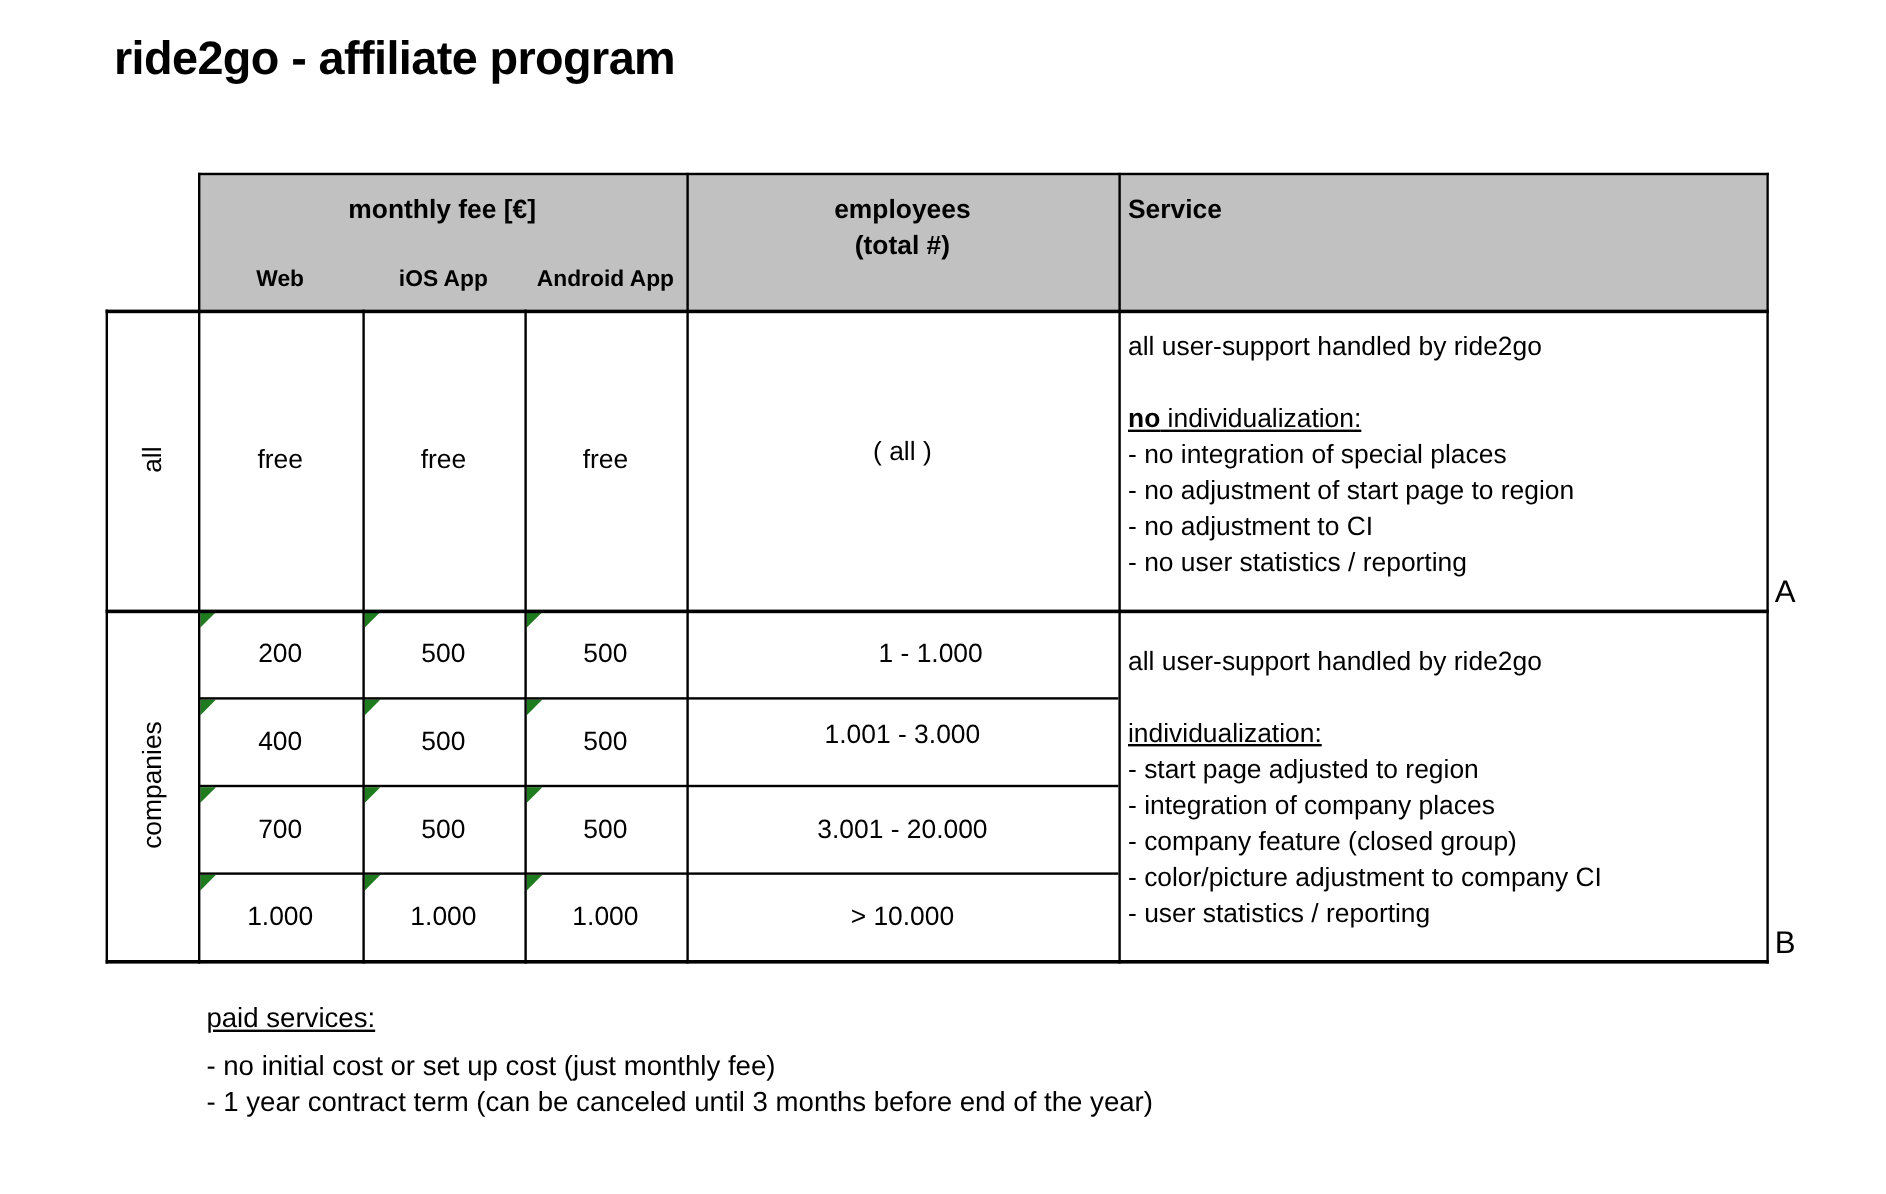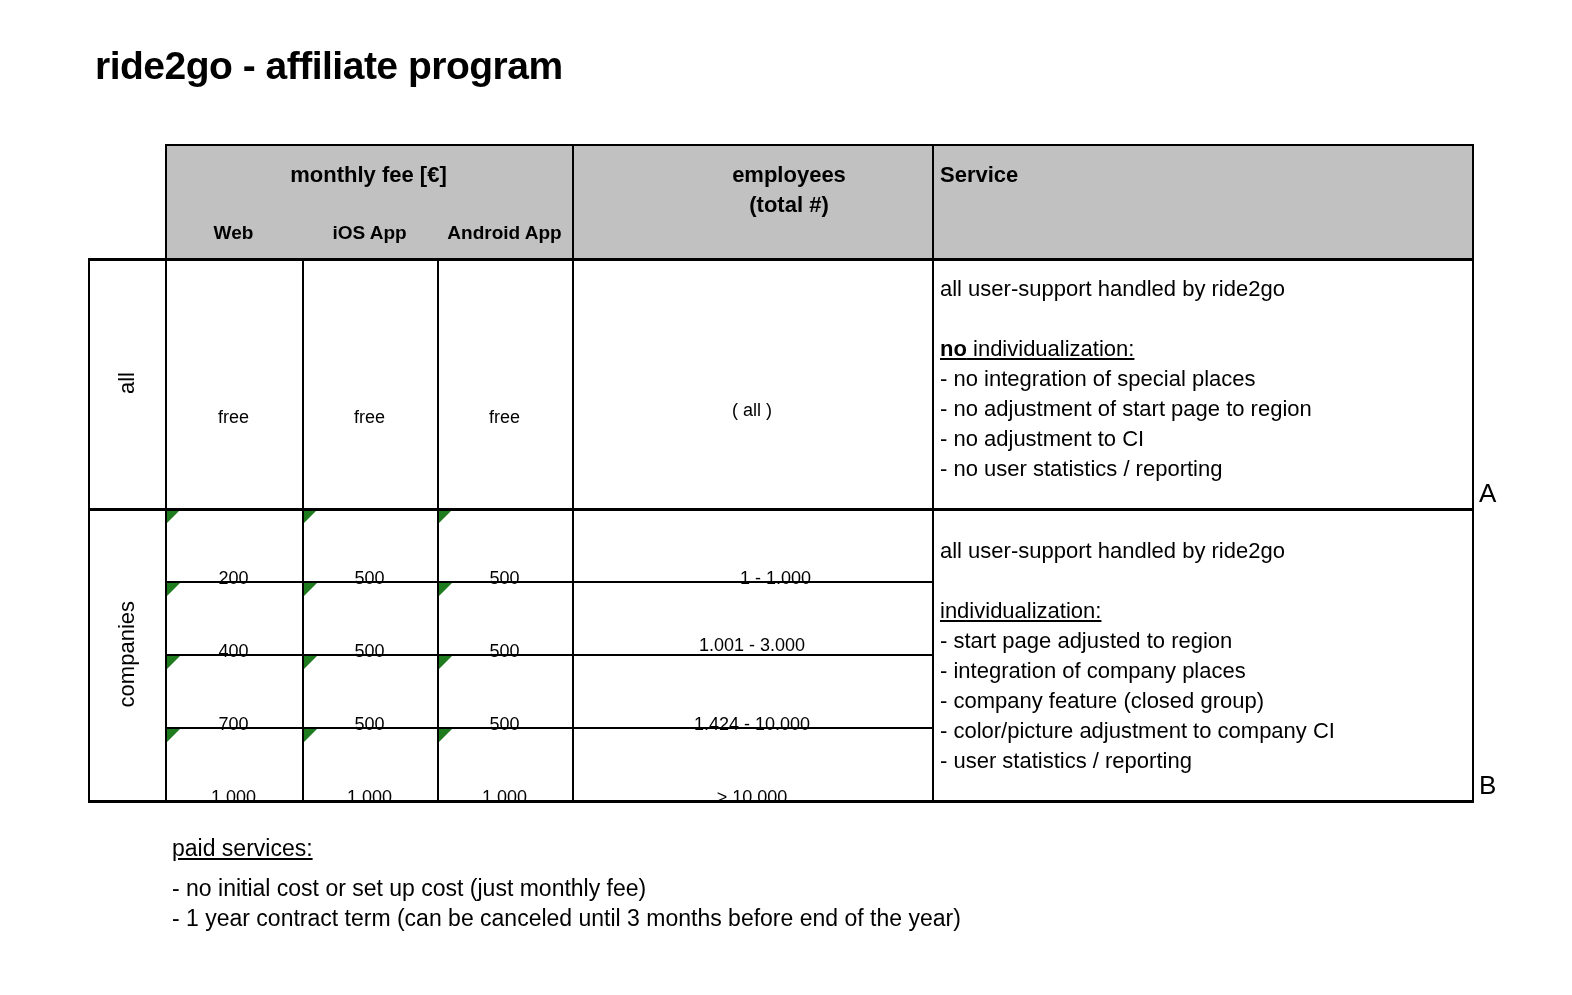--- a/index.html
+++ b/index.html
@@ -7,38 +7,38 @@
   body {
     font-family:"Liberation Sans","DejaVu Sans",sans-serif;
     color:#000;
     width:1572px; height:995px;
     position:relative;
     overflow:hidden;
   }
   .canvas { position:absolute; left:0; top:0; width:1572px; height:995px; background:#fff; }
 
   .page-title {
-    position:absolute; left:95px; top:44px;
+    position:absolute; left:95px; top:28px;
     font-size:39px; font-weight:bold; letter-spacing:-0.5px;
   }
 
   .tbl { position:absolute; left:88px; top:144px; width:1392px; height:662px; }
 
   
   .hdr-bg { position:absolute; left:77px; top:0; width:1307px; height:114px;
             background:var(--header-bg,#c1c1c1); }
 
   
   .ln { position:absolute; background:#000; }
   .v  { width:2px; }
   .h  { height:2px; }
   .thick { height:3px; }
 
   .cell-text { position:absolute; display:flex; align-items:center; justify-content:center;
-               font-size:18px;margin-top:34px; }
+               font-size:22px; }
   .hdr-label { font-weight:bold; font-size:22px; position:absolute; text-align:center; }
   .sub-label { font-weight:bold; font-size:19px; position:absolute; text-align:center; }
 
   .rot { position:absolute; display:flex; align-items:center; justify-content:center; }
   .rot span { writing-mode:vertical-rl; transform:rotate(180deg); font-size:22px; }
 
   .svc { position:absolute; left:852px; width:525px; font-size:22px; line-height:30px; }
   .svc .spacer { height:30px; }
   .svc .uline { text-decoration:underline; }
   .svc .b { font-weight:bold; }
@@ -60,21 +60,21 @@
   <div class="page-title">ride2go - affiliate program</div>
 
   <div class="tbl">
 
     <div class="hdr-bg"></div>
 
     <div class="hdr-label" style="left:77px; top:18px; width:407px;">monthly fee [€]</div>
     <div class="sub-label" style="left:77px; top:78px; width:137px;">Web</div>
     <div class="sub-label" style="left:214px; top:78px; width:135px;">iOS App</div>
     <div class="sub-label" style="left:349px; top:78px; width:135px;">Android App</div>
-    <div class="hdr-label" style="left:484px; top:18px; width:360px;margin-left:37px;">
+    <div class="hdr-label" style="left:484px; top:18px; width:360px;">
       <div>employees</div>
       <div style="margin-top:4px;">(total #)</div>
     </div>
     <div class="hdr-label" style="left:852px; top:18px; text-align:left;">Service</div>
 
     <div class="rot" style="left:0; top:114px; width:77px; height:250px;">
       <span>all</span>
     </div>
     <div class="cell-text" style="left:77px;  top:114px; width:137px; height:250px;">free</div>
     <div class="cell-text" style="left:214px; top:114px; width:135px; height:250px;">free</div>
@@ -101,21 +101,21 @@
     <div class="cell-text" style="left:484px; top:364px; width:407px; height:73px;">1 - 1.000</div>
 
     <div class="cell-text" style="left:77px;  top:437px; width:137px; height:73px;">400</div>
     <div class="cell-text" style="left:214px; top:437px; width:135px; height:73px;">500</div>
     <div class="cell-text" style="left:349px; top:437px; width:135px; height:73px;">500</div>
     <div class="cell-text" style="left:484px; top:437px; width:360px; height:61px;">1.001 - 3.000</div>
 
     <div class="cell-text" style="left:77px;  top:510px; width:137px; height:73px;">700</div>
     <div class="cell-text" style="left:214px; top:510px; width:135px; height:73px;">500</div>
     <div class="cell-text" style="left:349px; top:510px; width:135px; height:73px;">500</div>
-    <div class="cell-text" style="left:484px; top:510px; width:360px; height:73px;">1.424 - 10.000</div>
+    <div class="cell-text" style="left:484px; top:510px; width:360px; height:73px;">3.001 - 20.000</div>
 
     <div class="cell-text" style="left:77px;  top:583px; width:137px; height:73px;">1.000</div>
     <div class="cell-text" style="left:214px; top:583px; width:135px; height:73px;">1.000</div>
     <div class="cell-text" style="left:349px; top:583px; width:135px; height:73px;">1.000</div>
     <div class="cell-text" style="left:484px; top:583px; width:360px; height:73px;">&gt; 10.000</div>
 
     <div class="svc" style="top:392px;">
       <div>all user-support handled by ride2go</div>
       <div class="spacer"></div>
       <div><span class="uline">individualization:</span></div>

